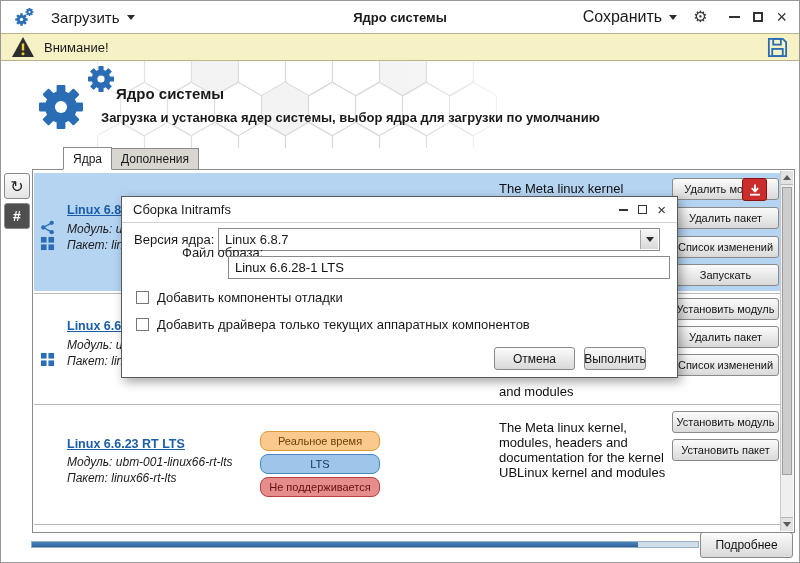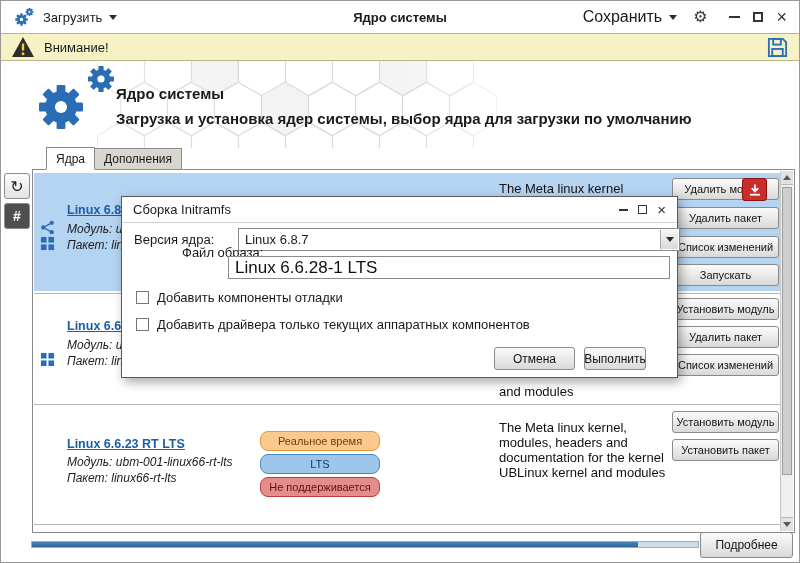--- a/index.html
+++ b/index.html
@@ -3,45 +3,45 @@
 <meta charset="utf-8">
 <style>
   * { margin:0; padding:0; box-sizing:border-box; }
   html,body { width:800px; height:563px; overflow:hidden; }
   body { font-family:"Liberation Sans", sans-serif; background:#fff; color:#1a1a1a; }
   .window { position:relative; width:800px; height:563px; background:#fff; border:1px solid #979797; overflow:hidden; }
 
   
   .titlebar { position:absolute; left:0; top:0; width:100%; height:32px; background:#fff; display:flex; align-items:center; padding:0 12px; z-index:5; }
   .tb-group { display:flex; align-items:center; gap:7px; cursor:default; }
-  .tb-load { margin-left:8px; font-size:13px; }
+  .tb-load { margin-left:16px; font-size:15px; }
   .tb-title { position:absolute; left:0; right:0; text-align:center; font-size:13px; font-weight:700; pointer-events:none; }
   .tb-right { margin-left:auto; display:flex; align-items:center; gap:16px; }
   .caret { width:0; height:0; border-left:4px solid transparent; border-right:4px solid transparent; border-top:5px solid #2b2b2b; }
   .gear-glyph { font-size:16px; color:#3a3a3a; line-height:1; }
   .winctl { display:flex; align-items:center; gap:13px; margin-left:6px; }
   .wc-min { width:11px; height:2px; background:#333; }
   .wc-max { width:10px; height:10px; border:2px solid #333; }
   .wc-close { font-size:18px; line-height:14px; color:#333; }
 
   
   .warnbar { position:absolute; left:0; top:32px; width:100%; height:28px; background:#f6f2c6; border-top:1px solid #bab588; border-bottom:1px solid #bab588; display:flex; align-items:center; gap:9px; padding:0 10px; font-size:13px; z-index:4; }
   .warn-save { margin-left:auto; display:flex; align-items:center; cursor:pointer; }
 
   
   .headerband { position:absolute; left:0; top:60px; width:100%; height:87px; background:#fff; overflow:hidden; }
   .hexes { position:absolute; left:0; top:0; }
   .header-fade { position:absolute; inset:0;
     background:linear-gradient(90deg, rgba(255,255,255,.9) 0px, rgba(255,255,255,.25) 130px, rgba(255,255,255,0) 260px, rgba(255,255,255,0) 400px, #ffffff 560px); }
   .header-gears { position:absolute; left:12px; top:0; }
   .header-title { position:absolute; left:115px; top:24px; font-size:15px; font-weight:700; }
-  .header-sub { position:absolute; left:115px; top:49px; font-size:15px; font-weight:700;text-align:center; }
-
-  
-  .tabs { position:absolute; left:45px; top:146px; display:flex; z-index:3;justify-content:center; }
+  .header-sub { position:absolute; left:100px; top:49px; font-size:13px; font-weight:700;text-align:center; }
+
+  
+  .tabs { position:absolute; left:62px; top:146px; display:flex; z-index:3;justify-content:center; }
   .tab { height:23px; padding:0 9px; font-size:12px; display:flex; align-items:center; border:1px solid #8a8a8a; cursor:pointer; }
   .tab-active { background:#fff; border-bottom:1px solid #fff; z-index:4; }
   .tab-inactive { height:22px; margin-top:1px; background:#d9d6d0; border-left:none; }
 
   
   .rail-btn { position:absolute; left:3px; width:26px; height:26px; border:1px solid #8a8a8a; border-radius:3px; display:flex; align-items:center; justify-content:center; cursor:pointer; z-index:2; }
   .rail-refresh { top:172px; background:linear-gradient(#fcfcfc,#e3e3e3); font-size:16px; color:#222; }
   .rail-hash { top:202px; background:#4f4f4f; color:#fff; font-weight:700; font-size:14px; }
 
   
@@ -76,23 +76,23 @@
 
   
   .dialog { position:absolute; left:120px; top:195px; width:557px; height:182px; background:#fff; border:1px solid #5a5a5a; box-shadow:3px 4px 10px rgba(0,0,0,.35); z-index:10; }
   .dlg-titlebar { position:absolute; left:0; top:0; right:0; height:26px; border-bottom:1px solid #d2d2d2; display:flex; align-items:center; padding:0 11px; font-size:13px; background:#fff; }
   .dlg-ctl { margin-left:auto; display:flex; align-items:center; gap:10px; }
   .dc-min { width:9px; height:2px; background:#333; }
   .dc-max { width:9px; height:9px; border:1.5px solid #333; }
   .dc-close { font-size:15px; line-height:12px; color:#333; }
   .dlg-label { position:absolute; left:12px; font-size:13px; }
   .lbl-version { top:35px; } .lbl-image { top:48px;margin-left:48px; }
-  .dlg-combo { position:absolute; left:116px; top:31px; width:442px; height:23px; border:1px solid #8a8a8a; background:#fff; font-size:13px; display:flex; align-items:center; padding-left:6px; cursor:default; }
+  .dlg-combo { position:absolute; left:96px; top:31px; width:442px; height:23px; border:1px solid #8a8a8a; background:#fff; font-size:13px; display:flex; align-items:center; padding-left:6px; cursor:default; }
   .combo-arrow { position:absolute; right:1px; top:1px; bottom:1px; width:18px; background:linear-gradient(#f7f7f7,#d8d8d8); border-left:1px solid #a8a8a8; display:flex; align-items:center; justify-content:center; cursor:pointer; }
-  .dlg-input { position:absolute; left:106px; top:59px; width:442px; height:23px; border:1px solid #8a8a8a; padding:8px 6px; font-size:17px; font-family:inherit; color:#111; }
+  .dlg-input { position:absolute; left:106px; top:59px; width:442px; height:23px; border:1px solid #8a8a8a; padding:8px 6px; font-size:13px; font-family:inherit; color:#111; }
   .dlg-check { position:absolute; left:14px; display:flex; align-items:center; gap:8px; font-size:13px; cursor:pointer; }
   .chk1 { top:93px; } .chk2 { top:120px; }
   .cb-box { width:13px; height:13px; border:1px solid #767676; background:#fff; flex:0 0 auto; }
   .dlg-btn { position:absolute; top:150px; height:23px; font-size:12px; }
   .dlg-cancel { left:372px; width:81px; }
   .dlg-run { left:462px; width:62px; }
 
   
   .progress-track { position:absolute; left:30px; top:540px; width:668px; height:7px; background:#cfdde9; border:1px solid #9ab0c4; }
   .progress-fill { height:100%; background:linear-gradient(#4a84bd,#2f6399); width:0; }

